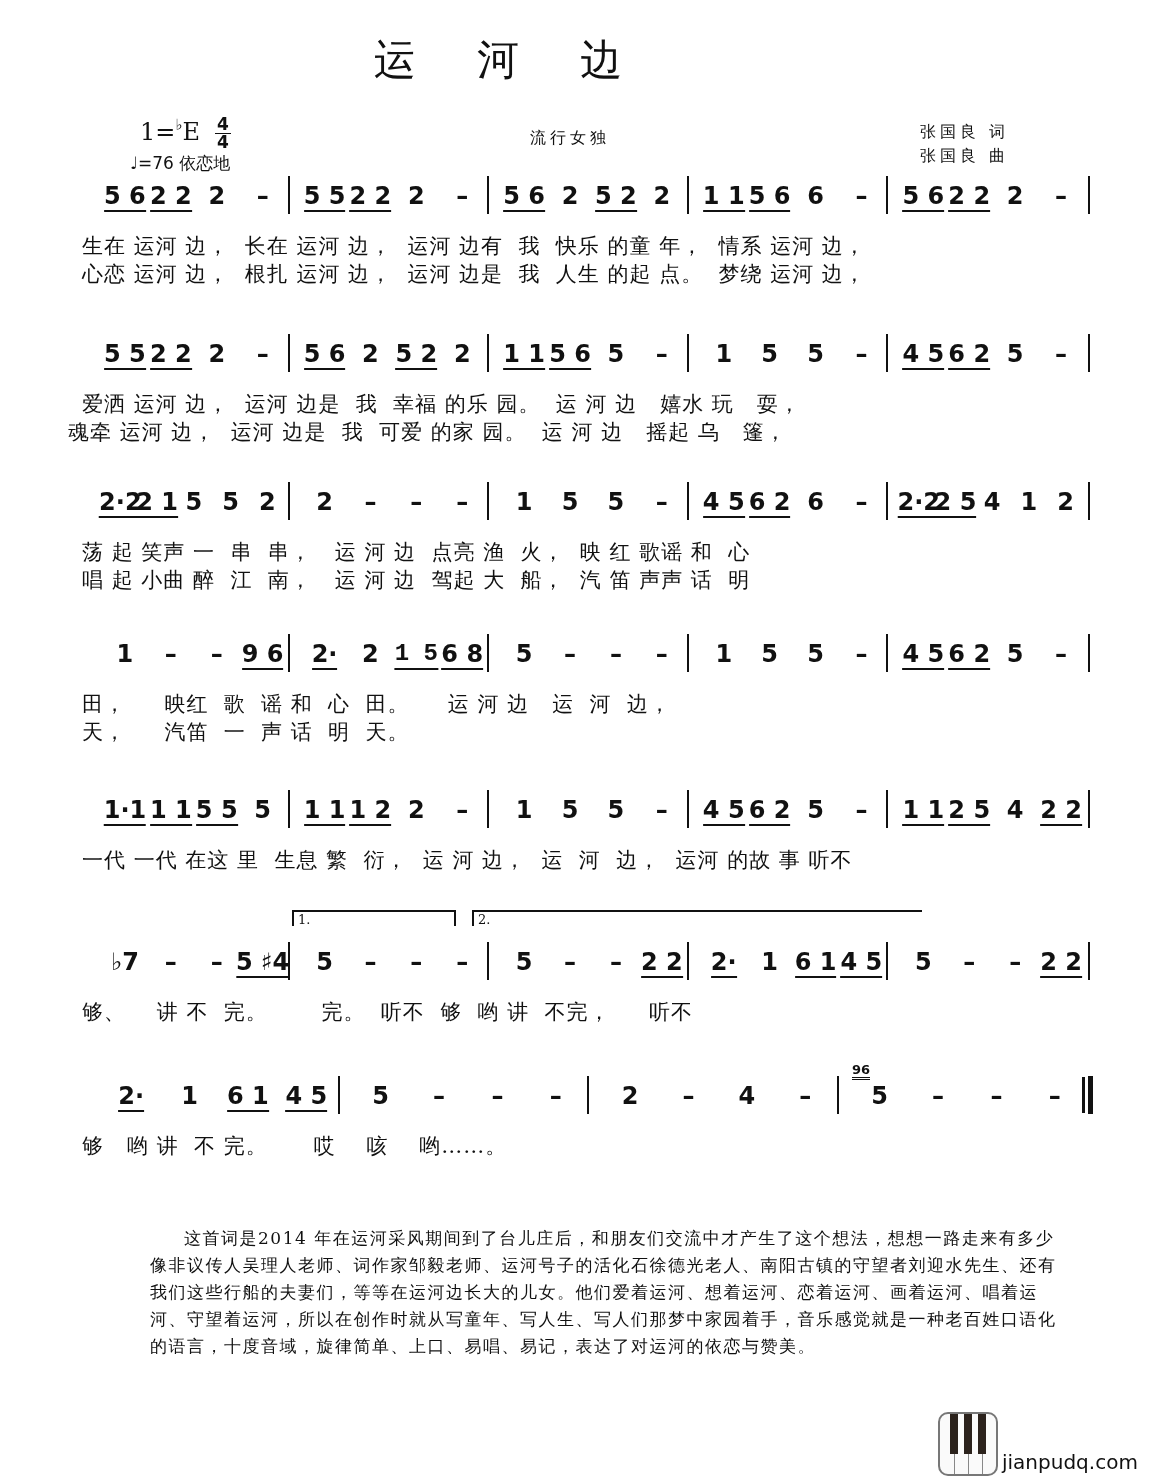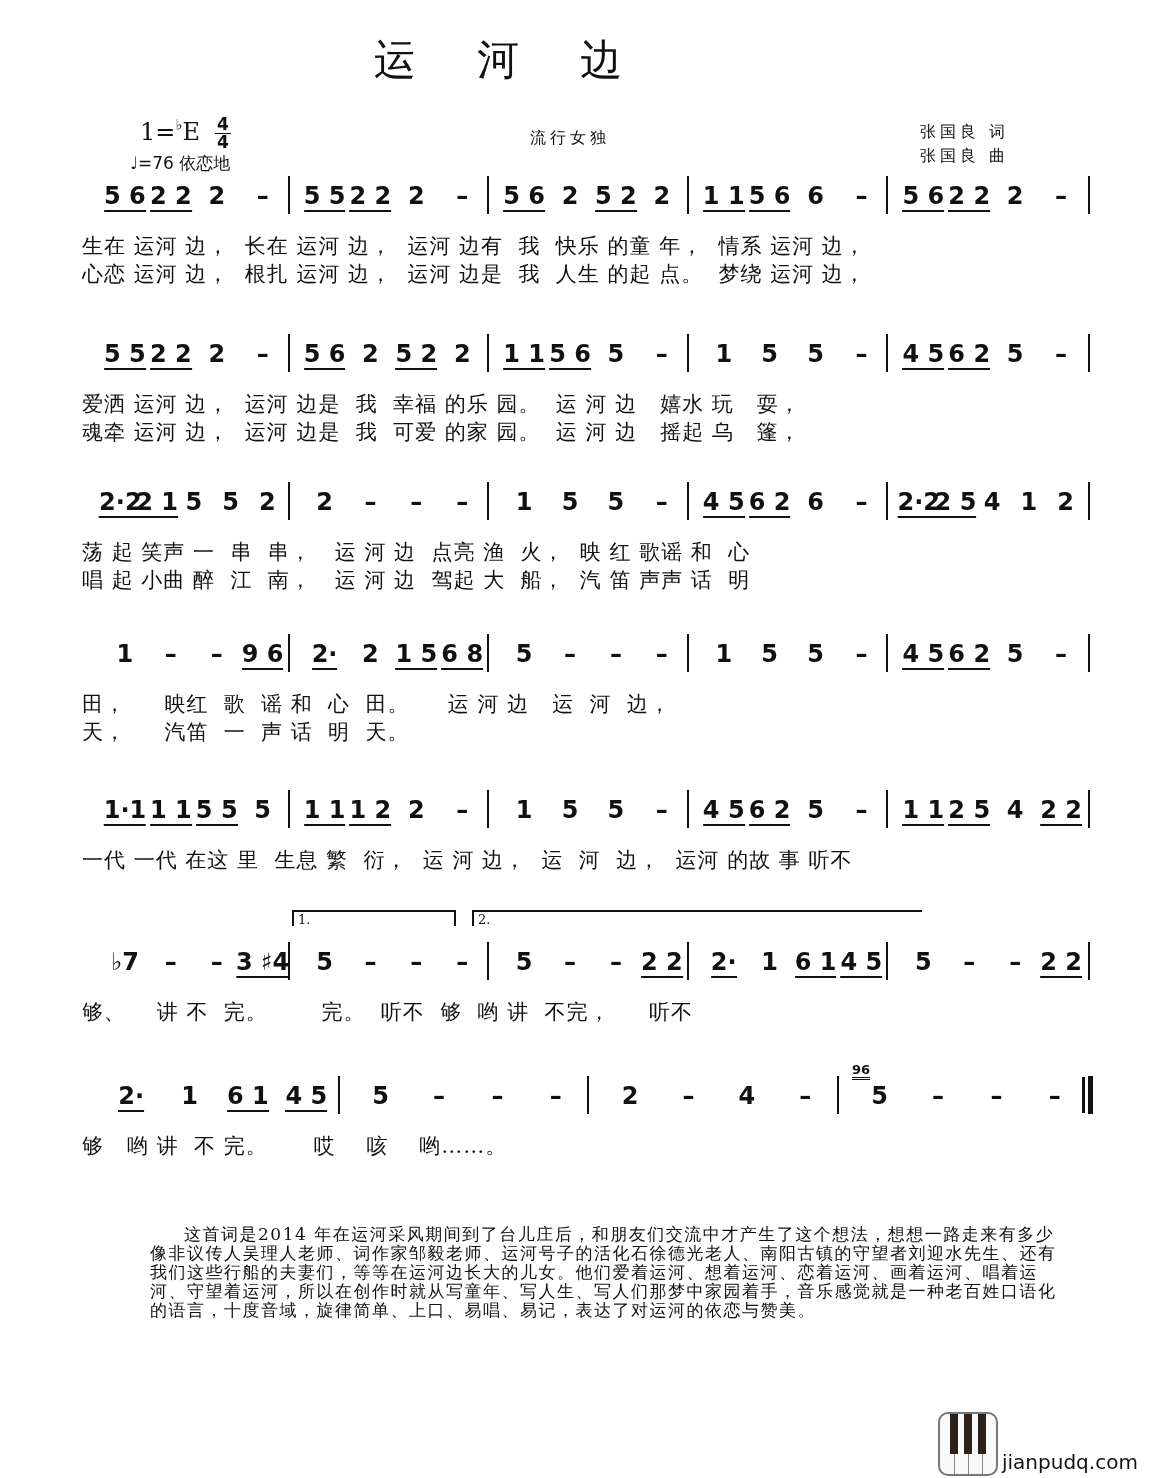--- a/index.html
+++ b/index.html
@@ -12,21 +12,21 @@
   .meter { left:215px; top:116px; font-size:17px; font-weight:bold; text-align:center; line-height:17px; font-family:"DejaVu Sans", sans-serif;}
   .meter .top { border-bottom:1.5px solid #111; padding:0 2px; }
   .tempo { left:130px; top:152px; font-size:17px; font-family:"DejaVu Sans", sans-serif; }
   .genre { left:530px; top:128px; font-size:16px; letter-spacing:4px; }
   .credits { left:920px; top:120px; font-size:16px; letter-spacing:4px; line-height:24px; text-align:left; }
   .tok { position:absolute; font-family:"DejaVu Sans", sans-serif; font-weight:bold; font-size:24px; line-height:28px; text-align:center; transform:translateX(-50%); white-space:nowrap; }
   .ul1 { border-bottom:2px solid #111; }
   .bar { position:absolute; width:2px; background:#111; height:38px; }
   .lyr { position:absolute; font-size:21px; white-space:pre; font-family:"DejaVu Serif", serif; letter-spacing:1px; }
   .volta { position:absolute; border-top:2px solid #111; border-left:2px solid #111; height:14px; font-size:13px; padding-left:4px; font-family:"DejaVu Serif", serif; }
-  .note-text { left:150px; top:1225px; width:920px; font-size:17px; line-height:19px; letter-spacing:1.5px; font-family:"DejaVu Serif", serif; }
+  .note-text { left:150px; top:1225px; width:920px; font-size:17px; line-height:27px; letter-spacing:1.5px; font-family:"DejaVu Serif", serif; }
   .note-text p { margin:0; text-indent:2em; }
   .logo { left:938px; top:1412px; width:220px; height:62px; }
   .logo .keys { position:absolute; left:0; top:0; width:56px; height:60px; border:2px solid #777; border-radius:10px; background:#fafafa; overflow:hidden; }
   .logo .k { position:absolute; top:0; width:8px; height:40px; background:#2b221c; }
   .logo .kl { position:absolute; top:40px; width:1px; height:20px; background:#888; }
   .logo .cn { position:absolute; left:62px; top:-2px; font-size:38px; font-family:"DejaVu Sans", sans-serif; letter-spacing:1px; }
   .logo .en { position:absolute; left:64px; top:38px; font-size:20px; font-family:"DejaVu Sans", sans-serif; }
 </style>
 </head>
 <body>
@@ -92,21 +92,21 @@
     <div class="tok" style="left: 815.55px; top: 340px;">5</div>
     <div class="tok" style="left: 861.45px; top: 340px;">–</div>
     <div class="bar" style="left: 686.8px; top: 334px;"></div>
     <div class="tok ul1" style="left: 923.35px; top: 340px;">4 5</div>
     <div class="tok ul1" style="left: 969.25px; top: 340px;">6 2</div>
     <div class="tok" style="left: 1015.15px; top: 340px;">5</div>
     <div class="tok" style="left: 1061.05px; top: 340px;">–</div>
     <div class="bar" style="left: 886.4px; top: 334px;"></div>
     <div class="bar" style="left: 1088px; top: 334px;"></div>
     <div class="lyr" style="left: 82px; top: 390px;">爱洒 运河 边，  运河 边是  我  幸福 的乐 园。  运 河 边   嬉水 玩   耍，</div>
-    <div class="lyr" style="left: 82px; top: 418px;">魂牵 运河 边，  运河 边是  我  可爱 的家 园。  运 河 边   摇起 乌   篷，</div>
+    <div class="lyr" style="left: 68px; top: 418px;">魂牵 运河 边，  运河 边是  我  可爱 的家 园。  运 河 边   摇起 乌   篷，</div>
     <div class="tok ul1" style="left: 120.36px; top: 488px;">2·2</div>
     <div class="tok ul1" style="left: 157.08px; top: 488px;">2 1</div>
     <div class="tok" style="left: 193.8px; top: 488px;">5</div>
     <div class="tok" style="left: 230.52px; top: 488px;">5</div>
     <div class="tok" style="left: 267.24px; top: 488px;">2</div>
     <div class="tok" style="left: 324.55px; top: 488px;">2</div>
     <div class="tok" style="left: 370.45px; top: 488px;">–</div>
     <div class="tok" style="left: 416.35px; top: 488px;">–</div>
     <div class="tok" style="left: 462.25px; top: 488px;">–</div>
     <div class="bar" style="left: 287.6px; top: 482px;"></div>
@@ -128,21 +128,21 @@
     <div class="bar" style="left: 886.4px; top: 482px;"></div>
     <div class="bar" style="left: 1088px; top: 482px;"></div>
     <div class="lyr" style="left: 82px; top: 538px;">荡 起 笑声 一  串  串，   运 河 边  点亮 渔  火，  映 红 歌谣 和  心</div>
     <div class="lyr" style="left: 82px; top: 566px;">唱 起 小曲 醉  江  南，   运 河 边  驾起 大  船，  汽 笛 声声 话  明</div>
     <div class="tok" style="left: 124.95px; top: 640px;">1</div>
     <div class="tok" style="left: 170.85px; top: 640px;">–</div>
     <div class="tok" style="left: 216.75px; top: 640px;">–</div>
     <div class="tok ul1" style="left: 262.65px; top: 640px;">9 6</div>
     <div class="tok ul1" style="left: 324.55px; top: 640px;">2·</div>
     <div class="tok" style="left: 370.45px; top: 640px;">2</div>
-    <div class="tok ul1" style="left: 416.35px; top: 640px;">1 5</div>
+    <div class="tok ul1" style="left: 416.35px; top: 640px; font-family: Liberation Mono, monospace;">1 5</div>
     <div class="tok ul1" style="left: 462.25px; top: 640px;">6 8</div>
     <div class="bar" style="left: 287.6px; top: 634px;"></div>
     <div class="tok" style="left: 524.15px; top: 640px;">5</div>
     <div class="tok" style="left: 570.05px; top: 640px;">–</div>
     <div class="tok" style="left: 615.95px; top: 640px;">–</div>
     <div class="tok" style="left: 661.85px; top: 640px;">–</div>
     <div class="bar" style="left: 487.2px; top: 634px;"></div>
     <div class="tok" style="left: 723.75px; top: 640px;">1</div>
     <div class="tok" style="left: 769.65px; top: 640px;">5</div>
     <div class="tok" style="left: 815.55px; top: 640px;">5</div>
@@ -178,21 +178,21 @@
     <div class="tok ul1" style="left: 923.35px; top: 796px;">1 1</div>
     <div class="tok ul1" style="left: 969.25px; top: 796px;">2 5</div>
     <div class="tok" style="left: 1015.15px; top: 796px;">4</div>
     <div class="tok ul1" style="left: 1061.05px; top: 796px;">2 2</div>
     <div class="bar" style="left: 886.4px; top: 790px;"></div>
     <div class="bar" style="left: 1088px; top: 790px;"></div>
     <div class="lyr" style="left: 82px; top: 846px;">一代 一代 在这 里  生息 繁  衍，  运 河 边，  运  河  边，  运河 的故 事 听不</div>
     <div class="tok" style="left: 124.95px; top: 948px;">♭7</div>
     <div class="tok" style="left: 170.85px; top: 948px;">–</div>
     <div class="tok" style="left: 216.75px; top: 948px;">–</div>
-    <div class="tok ul1" style="left: 262.65px; top: 948px;">3 ♯4</div>
+    <div class="tok ul1" style="left: 262.65px; top: 948px;">5 ♯4</div>
     <div class="tok" style="left: 324.55px; top: 948px;">5</div>
     <div class="tok" style="left: 370.45px; top: 948px;">–</div>
     <div class="tok" style="left: 416.35px; top: 948px;">–</div>
     <div class="tok" style="left: 462.25px; top: 948px;">–</div>
     <div class="bar" style="left: 287.6px; top: 942px;"></div>
     <div class="tok" style="left: 524.15px; top: 948px;">5</div>
     <div class="tok" style="left: 570.05px; top: 948px;">–</div>
     <div class="tok" style="left: 615.95px; top: 948px;">–</div>
     <div class="tok ul1" style="left: 661.85px; top: 948px;">2 2</div>
     <div class="bar" style="left: 487.2px; top: 942px;"></div>

